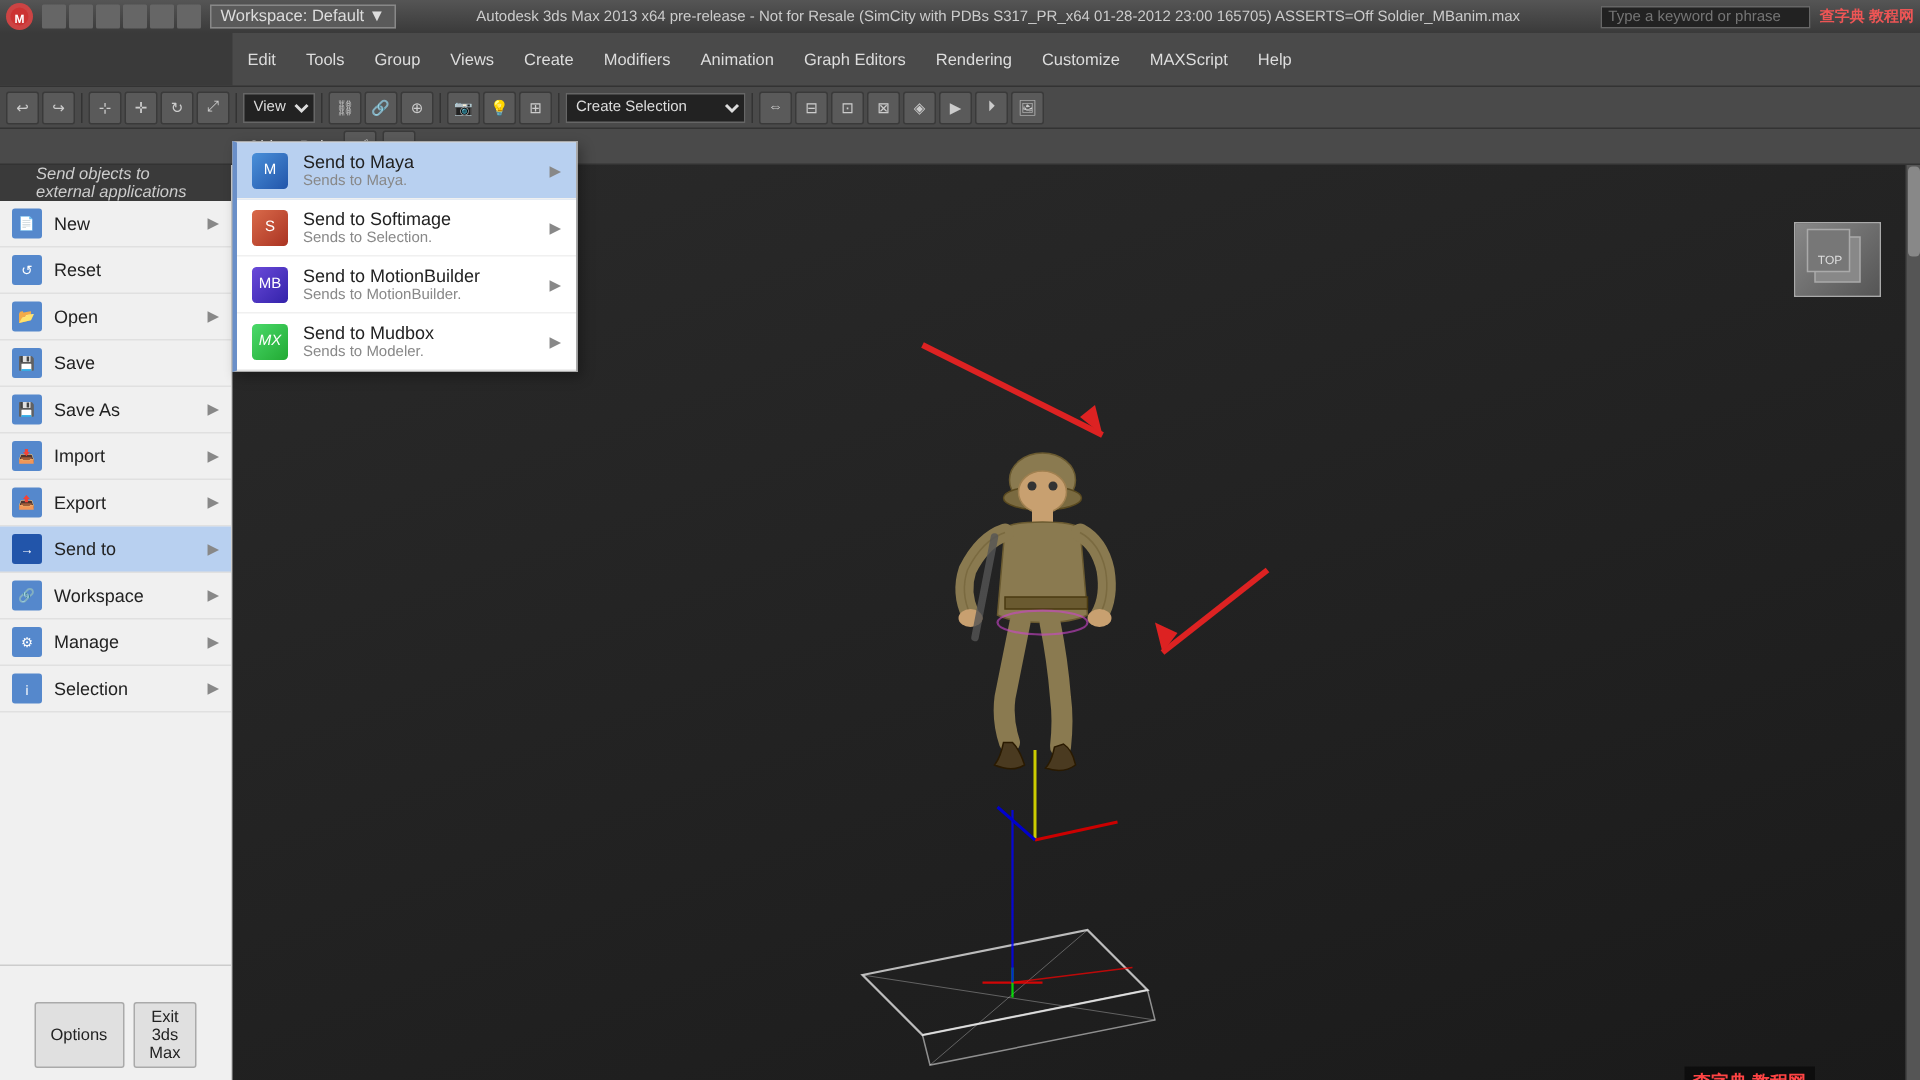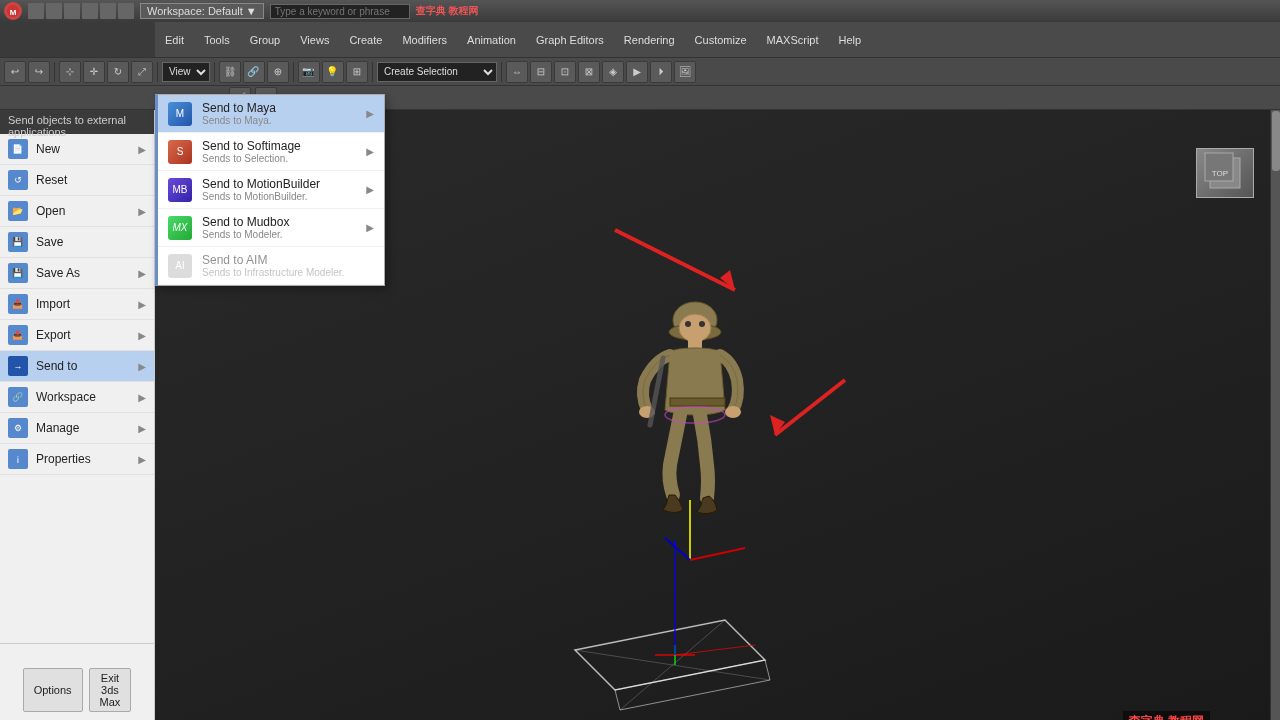--- a/index.html
+++ b/index.html
@@ -128,24 +128,25 @@
       width: 155px;
       background: #f0f0f0;
       border-right: 1px solid #ccc;
       display: flex;
       flex-direction: column;
     }
     #left-panel .app-menu-title {
       background: #3a3a3a;
       color: #ccc;
       font-size: 11px;
-      padding: 4px 8px;
+      padding: 4px 24px;
       height: 24px;
       display: flex;
-      align-items: flex-start;
+      align-items: center;
+      font-style: italic;
     }
     .app-menu-item {
       display: flex;
       align-items: center;
       padding: 5px 8px;
       gap: 8px;
       cursor: pointer;
       border-bottom: 1px solid #e0e0e0;
       position: relative;
     }
@@ -291,20 +292,21 @@
     <span style="background:#666;width:16px;height:16px;display:inline-block;border-radius:1px;"></span>
     <span style="background:#666;width:16px;height:16px;display:inline-block;border-radius:1px;"></span>
     <span style="background:#666;width:16px;height:16px;display:inline-block;border-radius:1px;"></span>
     <span style="background:#666;width:16px;height:16px;display:inline-block;border-radius:1px;"></span>
     <span style="background:#666;width:16px;height:16px;display:inline-block;border-radius:1px;"></span>
   </div>
   <button class="workspace-btn">
     <span>Workspace: Default</span>
     <span>▼</span>
   </button>
+  <span class="title-text">Autodesk 3ds Max 2013 x64 pre-release - Not for Resale (SimCity with PDBs S317_PR_x64 01-28-2012 23:00 165705) ASSERTS=Off    Soldier_MBanim.max</span>
   <input class="search-box" type="text" placeholder="Type a keyword or phrase" style="">
   <span class="brand">查字典 教程网</span>
 </div>
 
 <div id="menu-bar">
 
   <div style="width:155px;background:#3a3a3a;height:100%;display:flex;align-items:center;padding-left:8px;">
     <span style="color:#ccc;font-size:10px;"></span>
   </div>
   <div id="menu-items" style="display:flex;align-items:center;height:100%;">
@@ -418,21 +420,21 @@
       <span class="item-label">Workspace</span>
       <span class="arrow">▶</span>
     </div>
     <div class="app-menu-item">
       <div class="item-icon" style="background:#5588cc;">⚙</div>
       <span class="item-label">Manage</span>
       <span class="arrow">▶</span>
     </div>
     <div class="app-menu-item">
       <div class="item-icon" style="background:#5588cc;">ℹ</div>
-      <span class="item-label">Properties</span>
+      <span class="item-label">Selection</span>
       <span class="arrow">▶</span>
     </div>
 
     <div class="bottom-btns">
       <button class="bottom-btn">Options</button>
       <button class="bottom-btn">Exit 3ds Max</button>
     </div>
   </div>
 
   <div id="submenu">
@@ -461,27 +463,20 @@
       <span class="si-arrow">▶</span>
     </div>
     <div class="submenu-item">
       <div class="si-icon mudbox">MX</div>
       <div class="si-text">
         <span class="si-name">Send to Mudbox</span>
         <span class="si-desc">Sends to Modeler.</span>
       </div>
       <span class="si-arrow">▶</span>
     </div>
-    <div class="submenu-item disabled">
-      <div class="si-icon aim">AI</div>
-      <div class="si-text">
-        <span class="si-name">Send to AIM</span>
-        <span class="si-desc">Sends to Infrastructure Modeler.</span>
-      </div>
-    </div>
   </div>
 
   <div id="viewport">
     <span class="viewport-label">Perspective</span>
 
     <div id="view-cube">
       <svg width="50" height="50" viewBox="0 0 50 50">
         <rect x="10" y="10" width="30" height="30" fill="#888" stroke="#aaa" stroke-width="1"></rect>
         <rect x="5" y="5" width="28" height="28" fill="#777" stroke="#aaa" stroke-width="1"></rect>
         <text x="20" y="28" fill="#ddd" font-size="8" text-anchor="middle">TOP</text>

